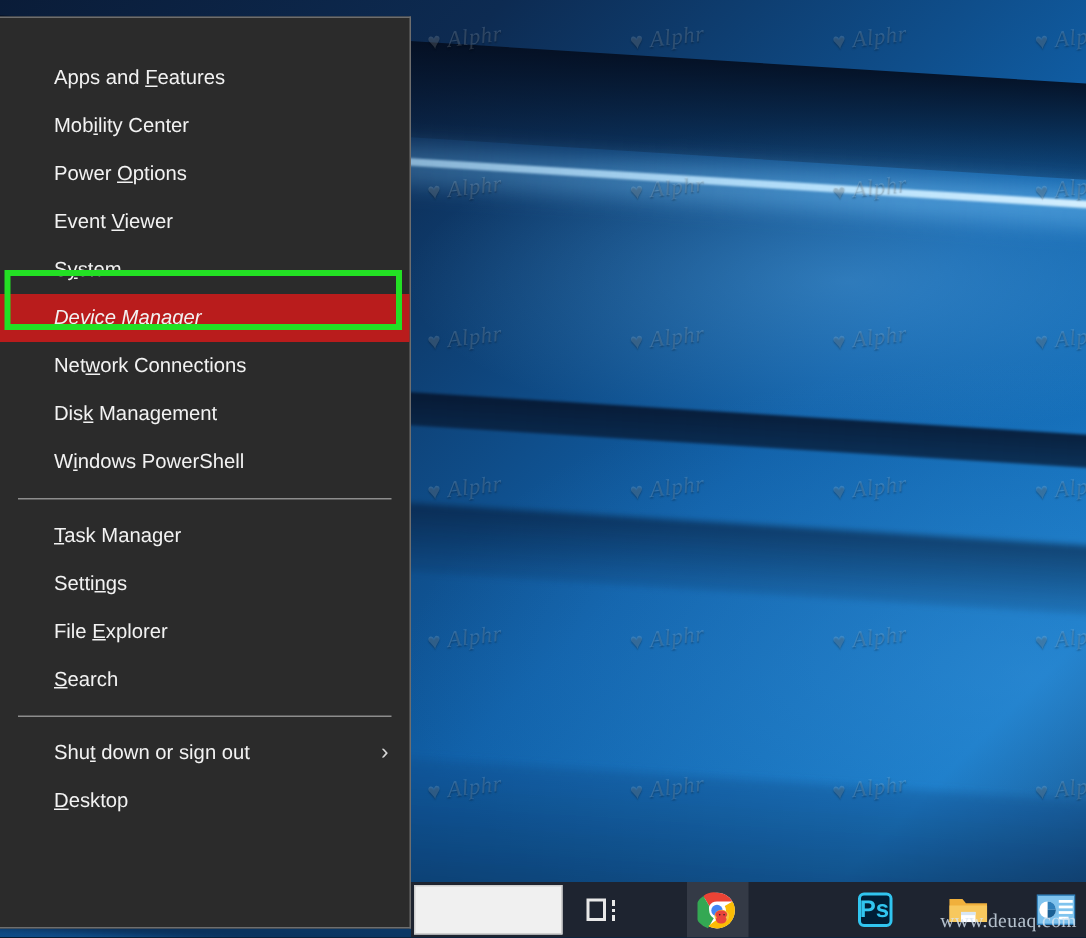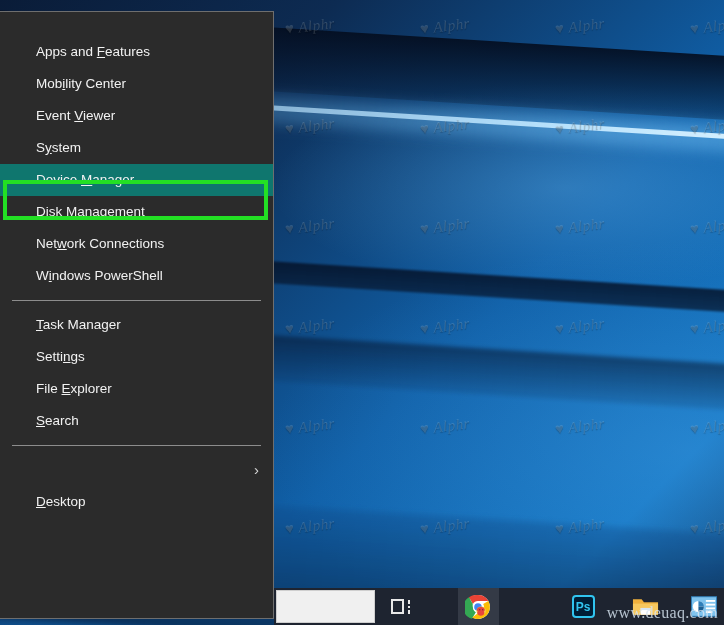--- a/index.html
+++ b/index.html
@@ -127,21 +127,22 @@
   .menu-item .chevron {
     position: absolute;
     right: 14px;
     top: 0;
     font-size: 15px;
     color: #d8d8d8;
     line-height: 32px;
     font-family: "Liberation Sans", sans-serif;
   }
   .menu-item.highlighted {
-    background: #0f766e;
+    background: #b91c1c;
+    font-style: italic;
   }
   .menu-separator {
     height: 1px;
     margin: 8px 12px 8px 12px;
     background: #8d8d8d;
     list-style: none;
   }
 
   
   #device-manager-callout {
@@ -207,36 +208,36 @@
   .taskview .tv-m { position: absolute; right: 0; top: 7px; width: 2px; height: 2px; background: #e8e8e8; }
   .taskview .tv-b { position: absolute; right: 0; top: 11px; width: 2px; height: 4px; background: #e8e8e8; }
 
   
   .ps-tile {
     width: 23px; height: 23px;
     border: 2px solid #31c5f0;
     border-radius: 4px;
     background: #001e36;
     color: #31c5f0;
-    font-size: 12px;
+    font-size: 16px;
     font-weight: bold;
     font-family: "Liberation Sans", sans-serif;
     display: flex;
     align-items: center;
     justify-content: center;
     box-sizing: border-box;
   }
 
   
   #taskbar-watermark {
     position: absolute;
     right: 6px;
     bottom: 3px;
     color: rgba(215,228,240,0.82);
-    font-size: 16px;
+    font-size: 13px;
     font-family: "Liberation Serif", serif;
     letter-spacing: 0.3px;
     z-index: 15;
   }
 </style>
 </head>
 <body>
 
 <div id="screen">
 
@@ -359,32 +360,33 @@
       </svg>
     </div>
   </div>
 
   <div id="taskbar-watermark">www.deuaq.com</div>
 
   <div id="power-menu">
     <ul class="menu-list" id="menu-list">
         <li class="menu-item first"><span>Apps and <u>F</u>eatures</span></li>
         <li class="menu-item"><span>Mob<u>i</u>lity Center</span></li>
+        <li class="menu-item"><span>Power <u>O</u>ptions</span></li>
         <li class="menu-item"><span>Event <u>V</u>iewer</span></li>
         <li class="menu-item"><span>S<u>y</u>stem</span></li>
         <li class="menu-item highlighted"><span>Device <u>M</u>anager</span></li>
+        <li class="menu-item"><span>Net<u>w</u>ork Connections</span></li>
         <li class="menu-item"><span>Dis<u>k</u> Management</span></li>
-        <li class="menu-item"><span>Net<u>w</u>ork Connections</span></li>
         <li class="menu-item"><span>W<u>i</u>ndows PowerShell</span></li>
         <li class="menu-separator"></li>
         <li class="menu-item"><span><u>T</u>ask Manager</span></li>
         <li class="menu-item"><span>Setti<u>n</u>gs</span></li>
         <li class="menu-item"><span>File <u>E</u>xplorer</span></li>
         <li class="menu-item"><span><u>S</u>earch</span></li>
         <li class="menu-separator"></li>
-        <li class="menu-item"><span class="chevron">›</span></li>
+        <li class="menu-item"><span>Shu<u>t</u> down or sign out</span><span class="chevron">›</span></li>
         <li class="menu-item"><span><u>D</u>esktop</span></li>
       </ul>
   </div>
 
   <div id="device-manager-callout"></div>
 
 </div>
 
 </body></html>

